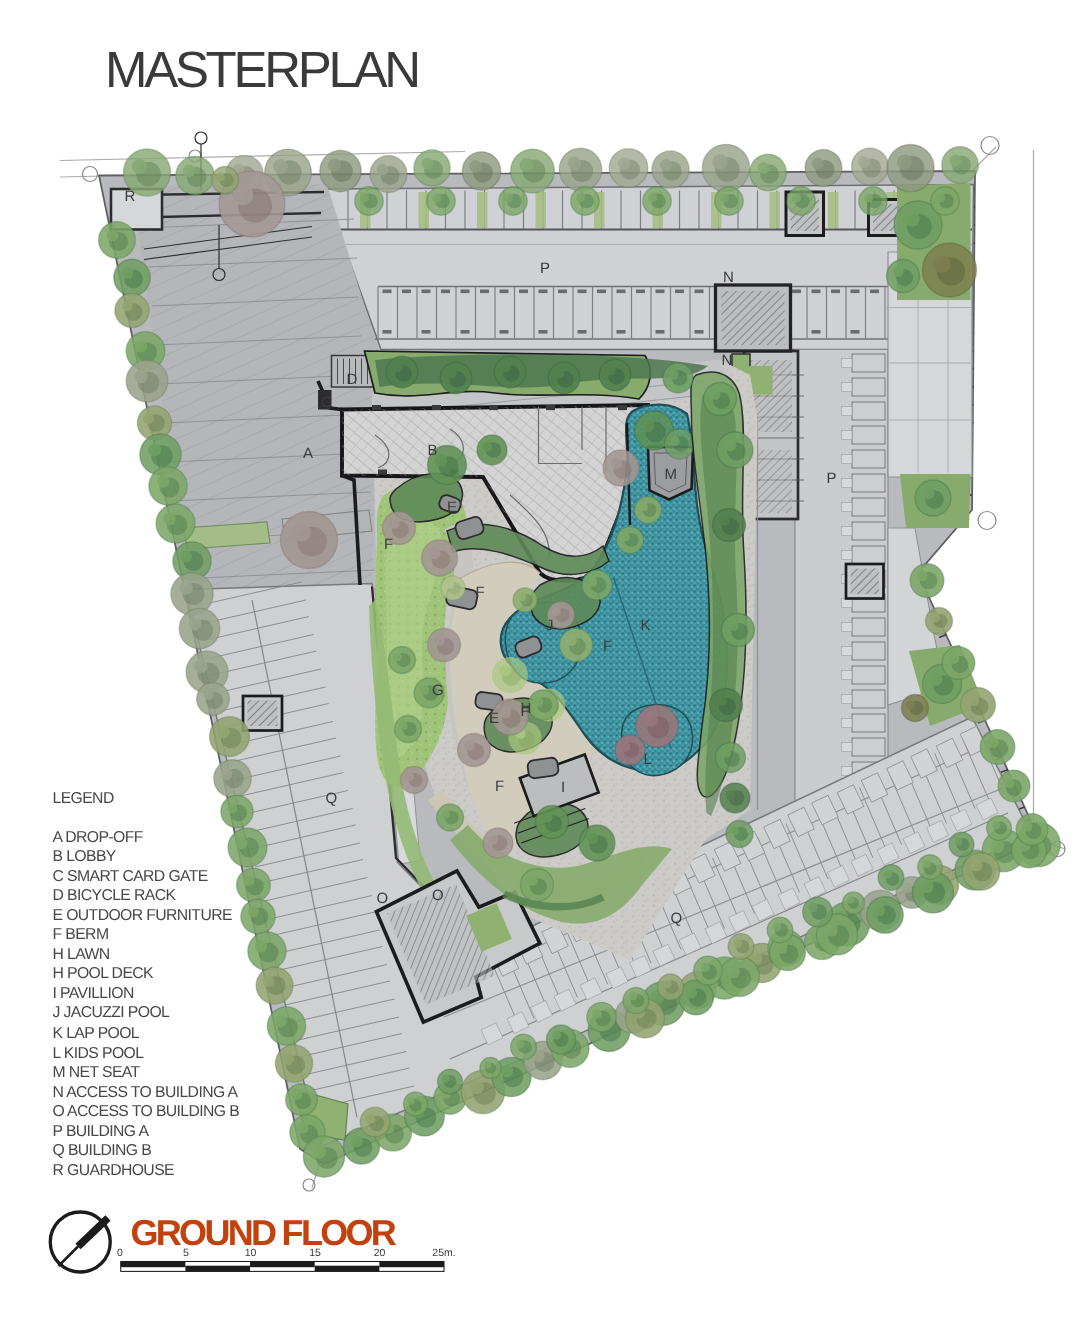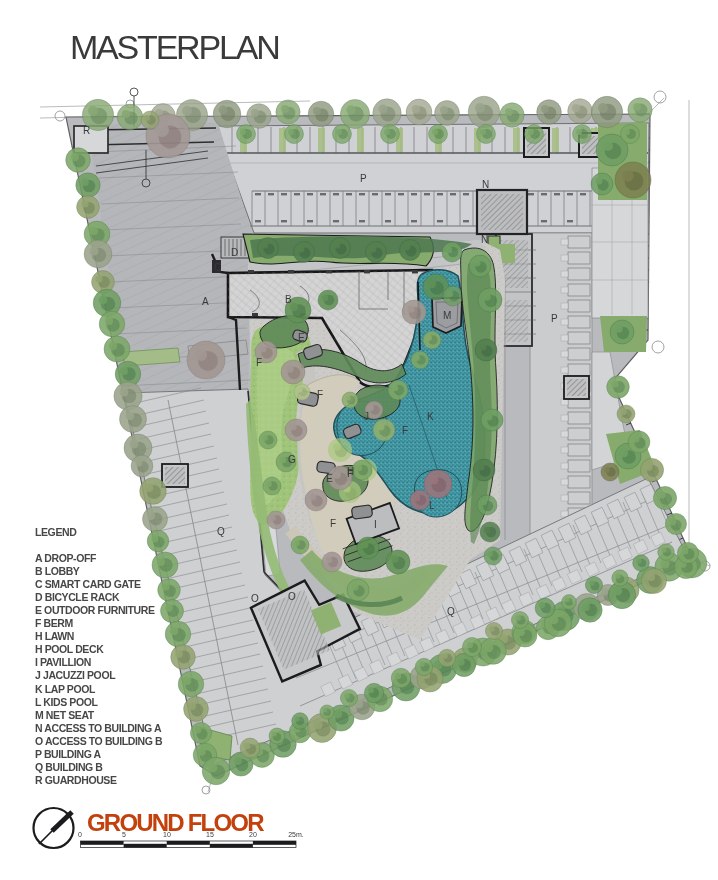--- a/index.html
+++ b/index.html
@@ -1,21 +1,21 @@
 <!DOCTYPE html>
 <html><head>
 <meta charset="utf-8">
 <style>
   html,body{margin:0;padding:0;background:#ffffff;}
   body{width:718px;height:880px;position:relative;overflow:hidden;
        font-family:"Liberation Sans", sans-serif;}
   #title{position:absolute;left:70px;top:29px;font-size:34px;font-weight:normal;
          color:#3a3a3a;letter-spacing:-2.2px;line-height:1.1;}
   #legend{position:absolute;left:35px;top:526px;font-size:10.5px;color:#474747;
-          line-height:13.05px;letter-spacing:-0.4px;font-weight:bold;}
+          line-height:13.05px;letter-spacing:-0.4px;}
   #legend .gap{height:13px;}
   #gftext{position:absolute;left:87px;top:810px;font-size:24px;font-weight:bold;
           color:#c2410c;letter-spacing:-1.8px;line-height:1.05;}
   svg{position:absolute;left:0;top:0;}
 </style>
 </head>
 <body>
 
 <div id="title">MASTERPLAN</div>
 

